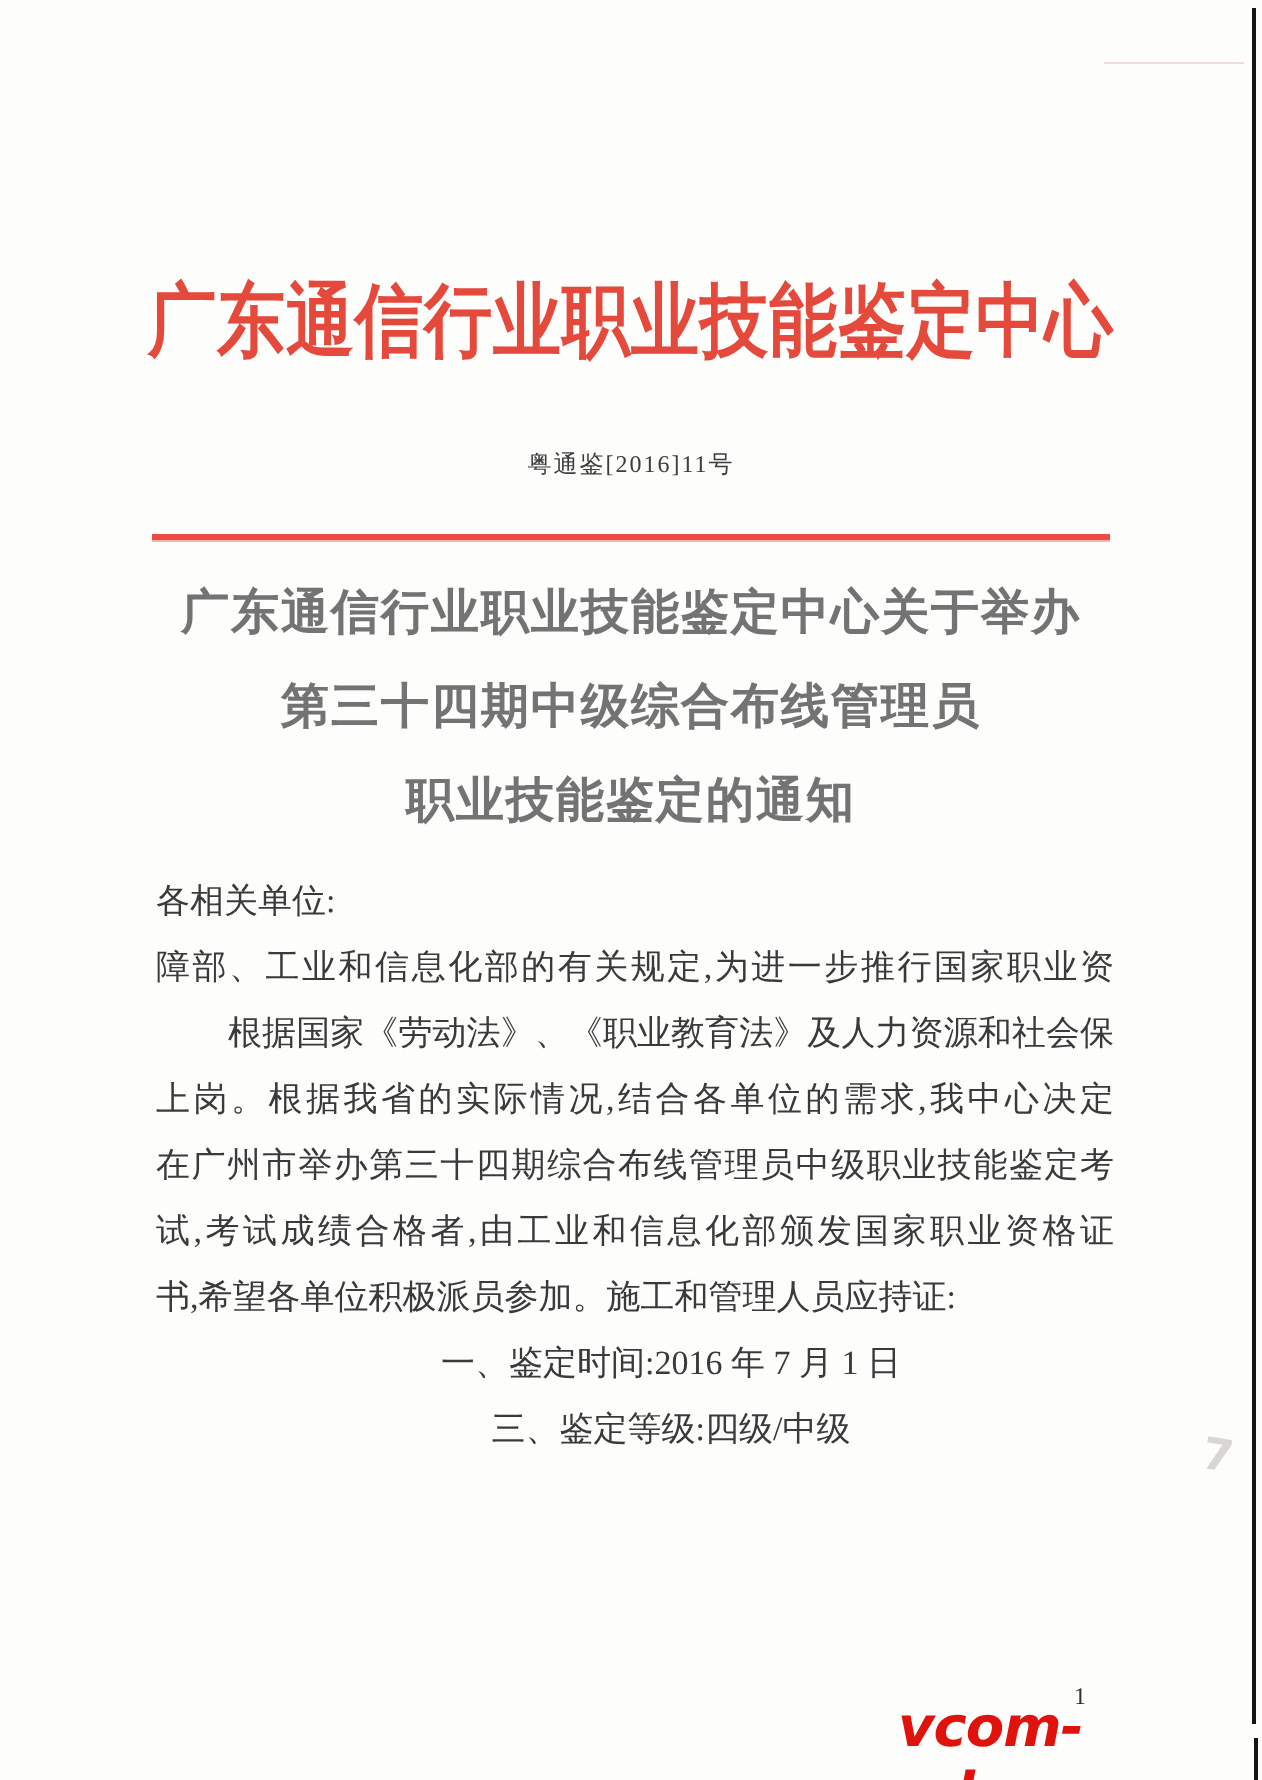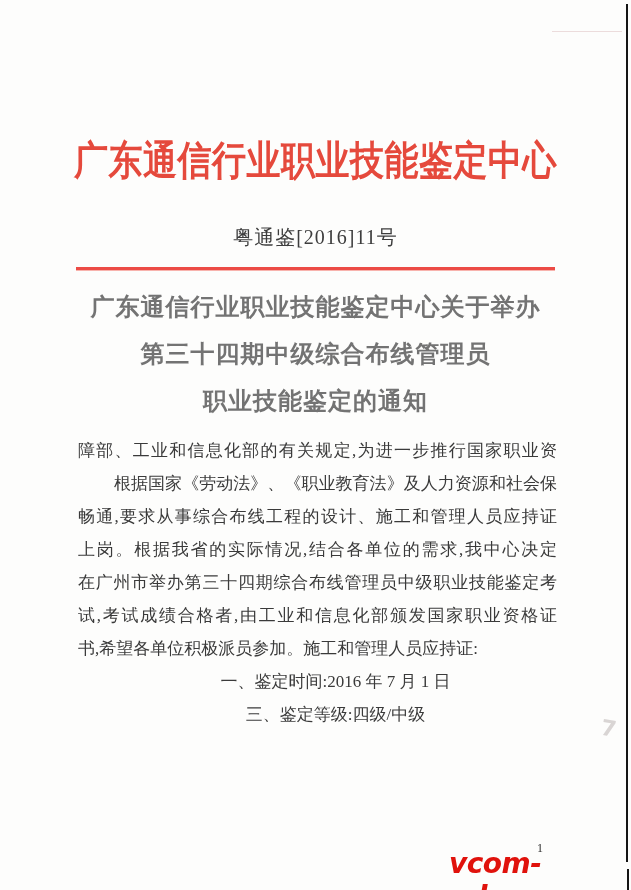--- a/index.html
+++ b/index.html
@@ -11,21 +11,21 @@
                background:#fdfdfc; overflow:hidden; }
 
   
   .letterhead { position:absolute; top:134px; left:0; right:0;
                 text-align:center; font-size:34px; font-weight:700;
                 color:#e5493c; letter-spacing:0.5px;
                 transform:scaleY(1.18); transform-origin:center top; }
 
   
   .doc-number { position:absolute; top:224px; left:0; right:0;
-                text-align:center; font-size:20px; color:#3d3d3d;
+                text-align:center; font-size:12px; color:#3d3d3d;
                 letter-spacing:1px;font-family:Liberation Serif, serif; }
 
   
   .red-rule { position:absolute; top:267px; left:76px; width:479px; height:3px;
               background:#ec4b45; box-shadow:0 1px 0 #f8b3ad; }
 
   
   .notice-title { position:absolute; top:284px; left:30px; right:30px;
                   text-align:center; font-size:24px; font-weight:700;
                   color:#737373; line-height:47px; letter-spacing:1px; }
@@ -66,24 +66,24 @@
 
   <div class="red-rule"></div>
 
   <div class="notice-title">
     <div>广东通信行业职业技能鉴定中心关于举办</div>
     <div>第三十四期中级综合布线管理员</div>
     <div>职业技能鉴定的通知</div>
   </div>
 
   <div class="body-block">
+    <div class="line">各相关单位:</div>
 
     <div class="line fill">障部、工业和信息化部的有关规定,为进一步推行国家职业资</div>
     <div class="line fill indent">根据国家《劳动法》、《职业教育法》及人力资源和社会保</div>
-    <div class="line fill">畅通,要求从事综合布线工程的设计、施工和管理人员应持证</div>
     <div class="line fill">上岗。根据我省的实际情况,结合各单位的需求,我中心决定</div>
     <div class="line fill">在广州市举办第三十四期综合布线管理员中级职业技能鉴定考</div>
     <div class="line fill">试,考试成绩合格者,由工业和信息化部颁发国家职业资格证</div>
     <div class="line">书,希望各单位积极派员参加。施工和管理人员应持证:</div>
 
     <div class="line indent">一、鉴定时间:2016 年 7 月 1 日</div>
     <div class="line indent">三、鉴定等级:四级/中级</div>
   </div>
 
   <div class="page-number">1</div>

